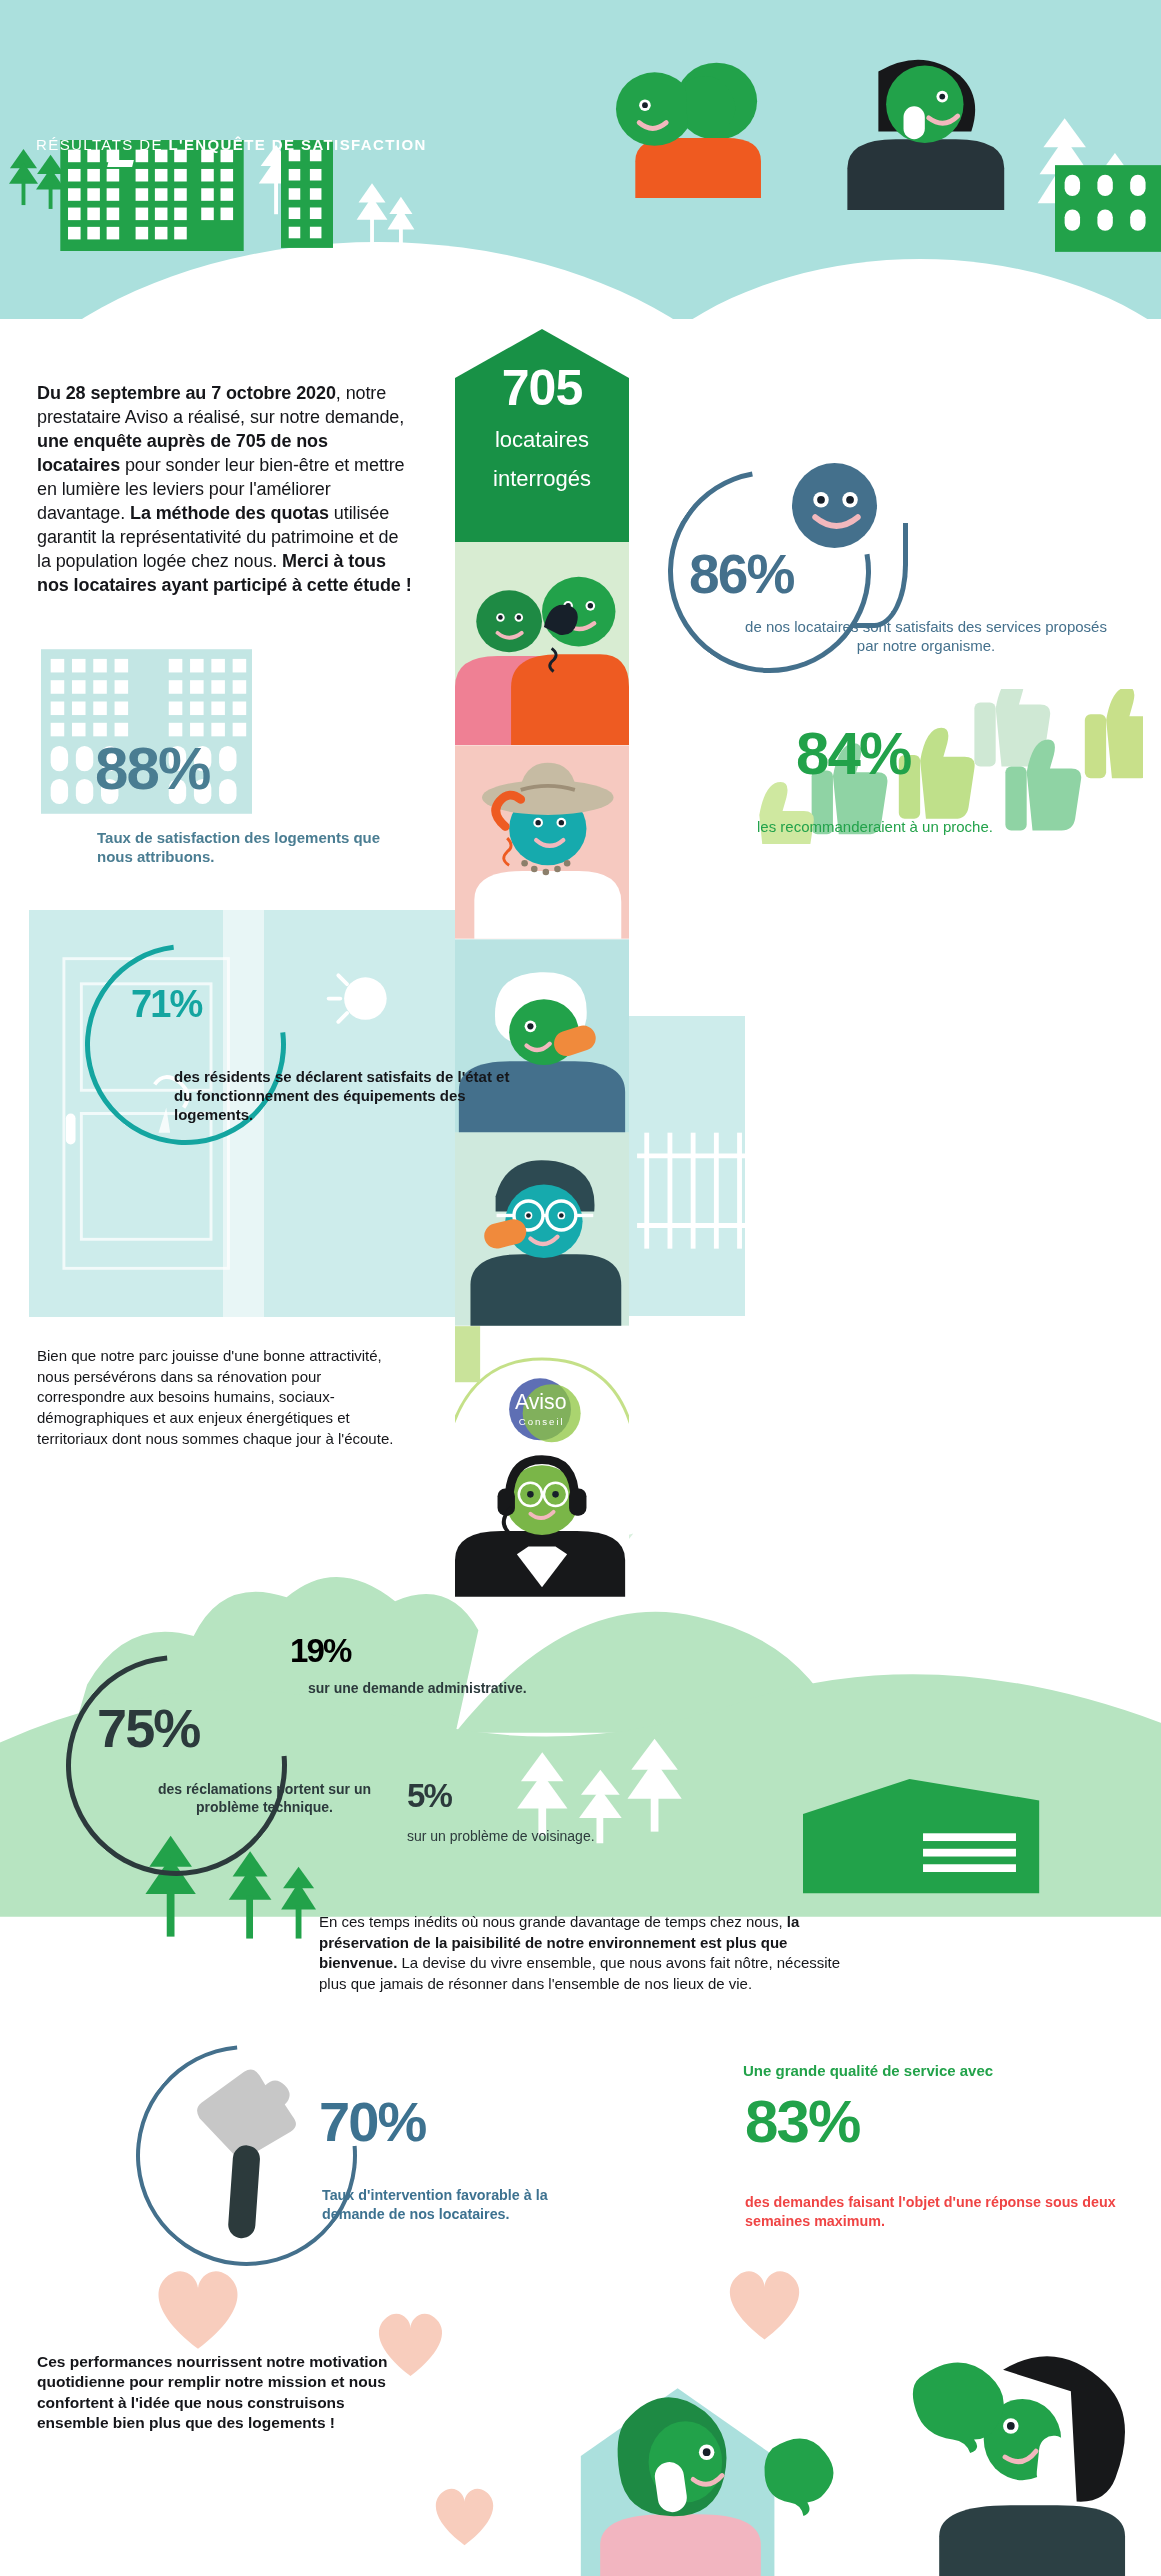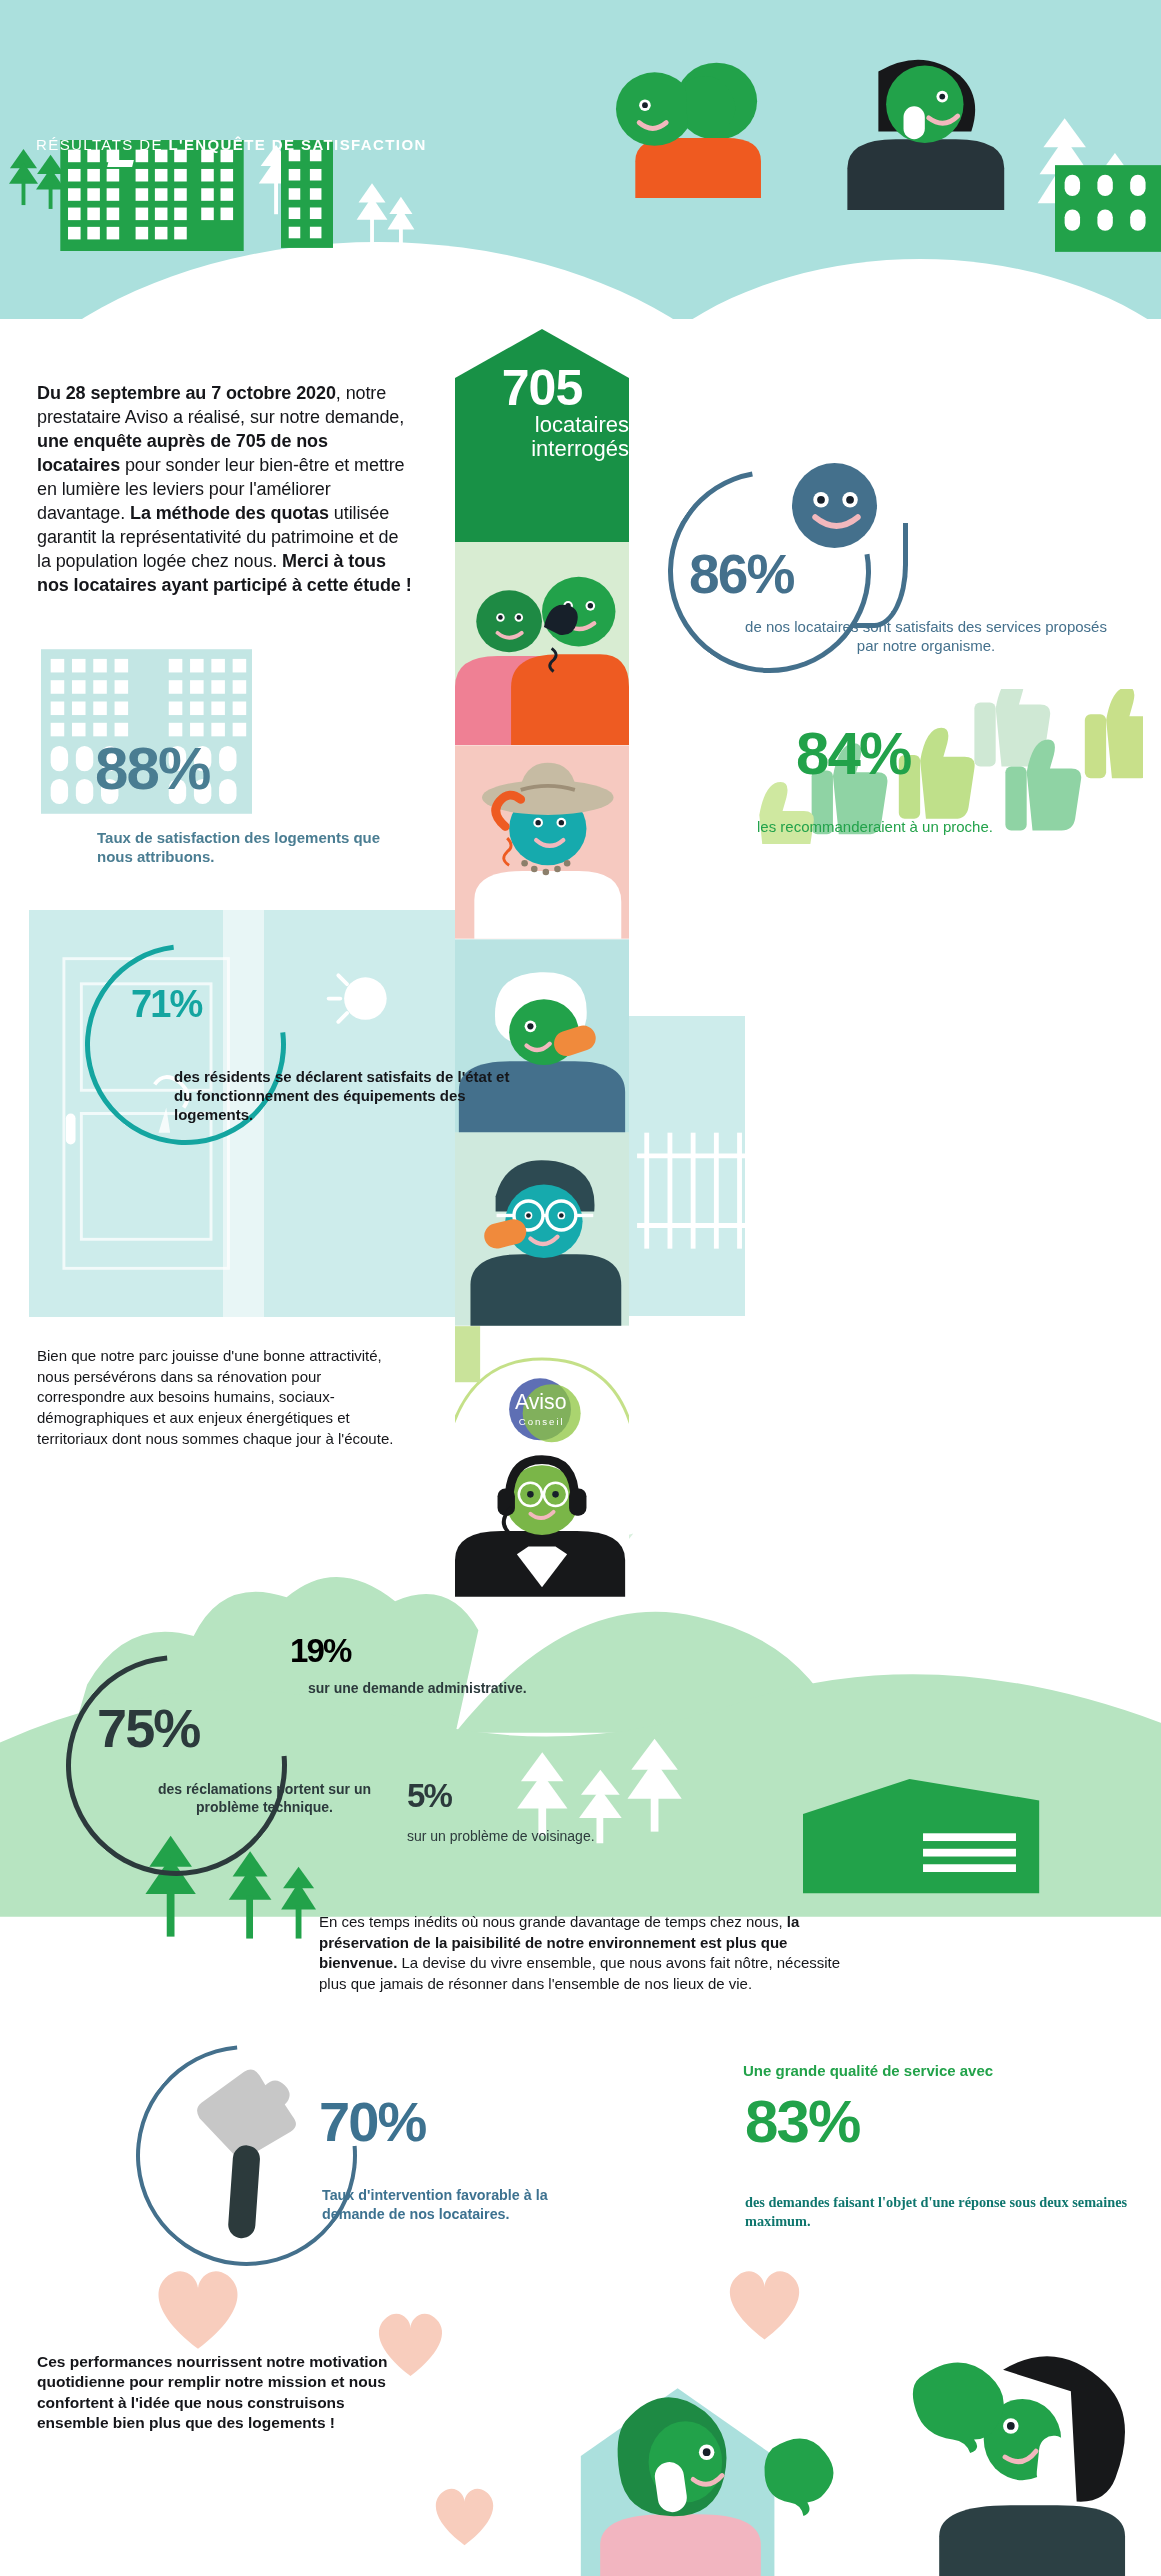--- a/index.html
+++ b/index.html
@@ -62,21 +62,21 @@
     background: #189146;
     clip-path: polygon(0 22%, 50% 0, 100% 22%, 100% 100%, 0 100%);
   }
   .col-705 {
     position: absolute; left: 455px; top: 363px; width: 174px; text-align: center;
     color: #fff;
   }
   .col-705 .big {
     font-size: 50px; font-weight: 800; letter-spacing: -1px; line-height: 1;
   }
-  .col-705 .sm { font-size: 22px; font-weight: 300; line-height: 1.08; margin-top: 0; text-align: right; }
+  .col-705 .sm { font-size: 22px; font-weight: 300; line-height: 1.08; margin-top: 15px; }
 
   
   .cell { position: absolute; left: 0; width: 174px; overflow: hidden; }
 
   
   .tx { position: absolute; color: #15161a; }
   .tx b { font-weight: 800; }
   .intro {
     left: 37px; top: 382px; width: 378px;
     font-size: 18px; line-height: 1.33; letter-spacing: -0.1px;
@@ -170,21 +170,21 @@
   .s70-cap {
     position: absolute; left: 322px; top: 2186px; width: 290px;
     font-size: 14.3px; color: #3d7290; font-weight: 700; line-height: 1.3;
   }
 
   
   .s83-pre { position: absolute; left: 743px; top: 2062px; font-size: 15px; color: #22a24a; font-weight: 700; }
   .s83-num { position: absolute; left: 745px; top: 2094px; font-size: 60px; color: #22a24a; }
   .s83-cap {
     position: absolute; left: 745px; top: 2193px; width: 387px;
-    font-size: 14.3px; color: #0f766e; font-weight: 700; line-height: 1.3; font-family: Liberation Serif, serif;
+    font-size: 14.3px; color: #ef4444; font-weight: 700; line-height: 1.3;
   }
 
   
   .scene { position: absolute; }
   .heart { position: absolute; }
   .thumb { position: absolute; }
 </style>
 </head>
 <body>
 

